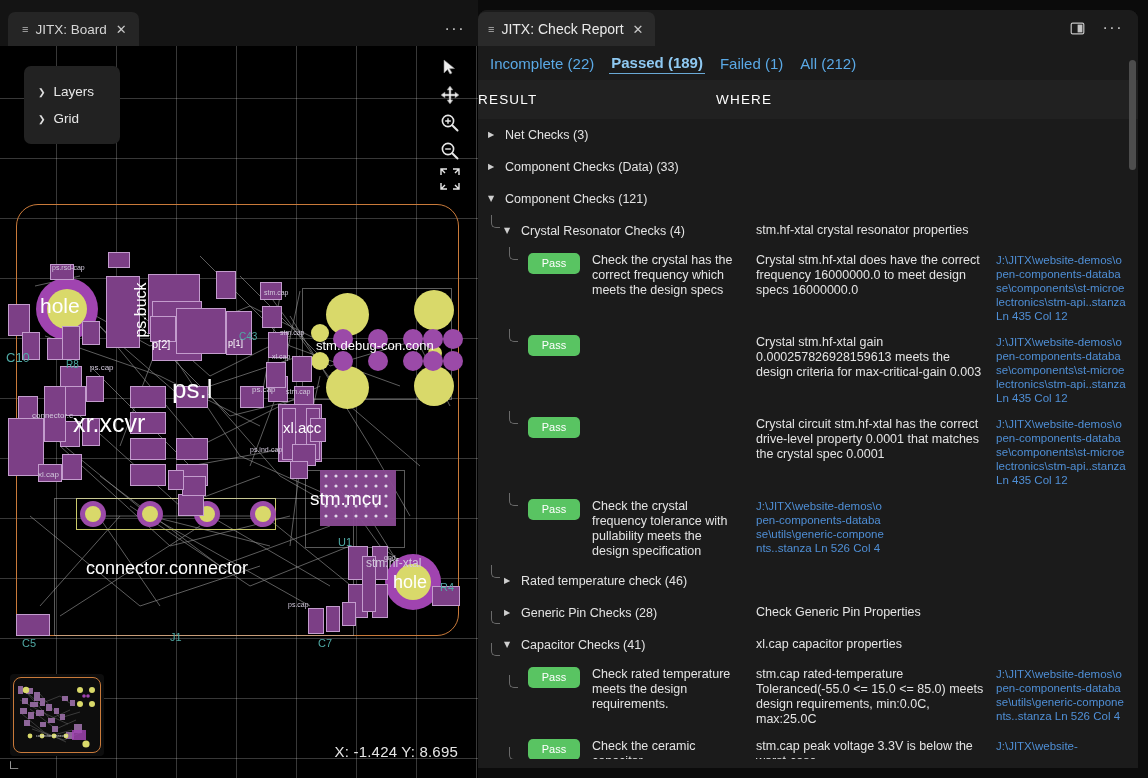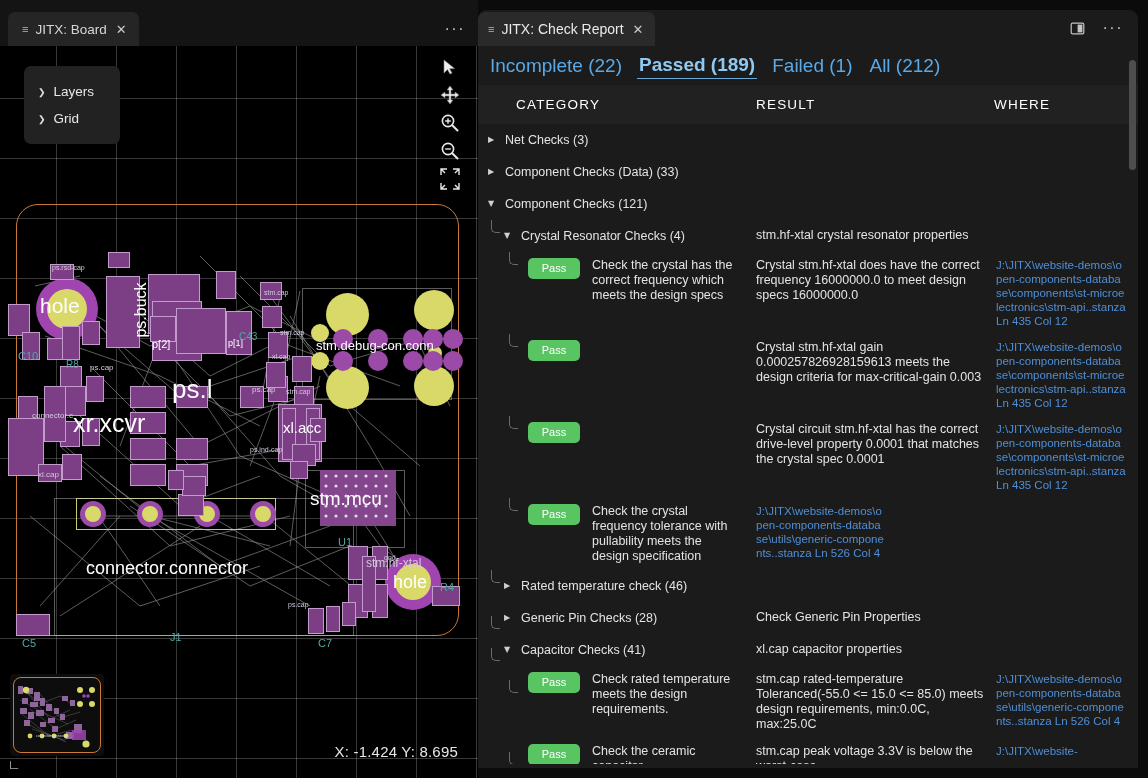--- a/index.html
+++ b/index.html
@@ -222,21 +222,21 @@
   .right-tab-actions {
     position: absolute; right: 12px; bottom: 8px;
     display: flex; align-items: center; gap: 12px;
   }
 
   .filters {
     display: flex; align-items: center;
     gap: 13px;
     padding: 7px 0 6px 10px;
     background: #1b1b1b;
-    font-size: 19px;
+    font-size: 15px;
   }
   .filter {
     color: #5aa9e6;
     padding: 1px 2px 2px 2px;
     white-space: nowrap;
   }
   .filter.active {
     color: #8fc9f2;
     font-weight: bold;
     border-bottom: 1.5px solid #6aa9d6;
@@ -540,21 +540,21 @@
           <div class="lbl" style="left: 310px; top: 442px; font-size: 19px;">stm.mcu</div>
           <div class="lbl" style="left: 86px; top: 512px; font-size: 18px;">connector.connector</div>
           <div class="lbl" style="left: 393px; top: 526px; font-size: 18px;">hole</div>
           <div class="lbl" style="left: 90px; top: 317px; font-size: 8px; color: rgb(210, 201, 220);">ps.cap</div>
           <div class="lbl" style="left: 252px; top: 339px; font-size: 8px; color: rgb(210, 201, 220);">ps.cap</div>
           <div class="lbl" style="left: 264px; top: 243px; font-size: 7px; color: rgb(210, 201, 220);">stm.cap</div>
           <div class="lbl" style="left: 280px; top: 283px; font-size: 7px; color: rgb(210, 201, 220);">stm.cap</div>
           <div class="lbl" style="left: 272px; top: 307px; font-size: 7px; color: rgb(210, 201, 220);">xl.cap</div>
           <div class="lbl" style="left: 286px; top: 342px; font-size: 7px; color: rgb(210, 201, 220);">stm.cap</div>
           <div class="lbl" style="left: 239px; top: 285px; font-size: 10px; color: rgb(79, 169, 164);">C43</div>
-          <div class="lbl" style="left: 18px; top: 304px; font-size: 11px; color: rgb(79, 169, 164);">C10</div>
+          <div class="lbl" style="left: 6px; top: 304px; font-size: 13px; color: rgb(79, 169, 164);">C10</div>
           <div class="lbl" style="left: 338px; top: 490px; font-size: 11px; color: rgb(79, 169, 164);">U1</div>
           <div class="lbl" style="left: 170px; top: 585px; font-size: 11px; color: rgb(79, 169, 164);">J1</div>
           <div class="lbl" style="left: 22px; top: 591px; font-size: 11px; color: rgb(79, 169, 164);">C5</div>
           <div class="lbl" style="left: 318px; top: 591px; font-size: 11px; color: rgb(79, 169, 164);">C7</div>
           <div class="lbl" style="left: 440px; top: 535px; font-size: 11px; color: rgb(79, 169, 164);">R4</div>
           <div class="lbl" style="left: 66px; top: 313px; font-size: 10px; color: rgb(79, 169, 164);">R8</div>
           <div class="lbl" style="left: 38px; top: 424px; font-size: 8px; color: rgb(210, 201, 220);">xl.cap</div>
           <div class="lbl" style="left: 32px; top: 365px; font-size: 8px; color: rgb(210, 201, 220);">connector.c</div>
           <div class="lbl" style="left: 366px; top: 510px; font-size: 12px; color: rgb(210, 201, 220);">stm.hf-xtal</div>
           <div class="lbl" style="left: 384px; top: 508px; font-size: 7px; color: rgb(210, 201, 220);">gnd</div>
@@ -699,21 +699,20 @@
       </div>
 
       <div class="filters" id="filters">
           <span class="filter">Incomplete (22)</span>
           <span class="filter active">Passed (189)</span>
           <span class="filter">Failed (1)</span>
           <span class="filter">All (212)</span>
         </div>
 
       <div class="table-head">
-        <div class="col-cat">CATEGORY</div>
         <div class="col-res">RESULT</div>
         <div class="col-whr">WHERE</div>
       </div>
 
       <div class="tree" id="tree">
           <div class="row node">
             <div class="cell-cat node-label" style="padding-left: 10px;">
               <span class="tri">▶</span>
               <span class="node-text">Net Checks (3)</span>
             </div>

